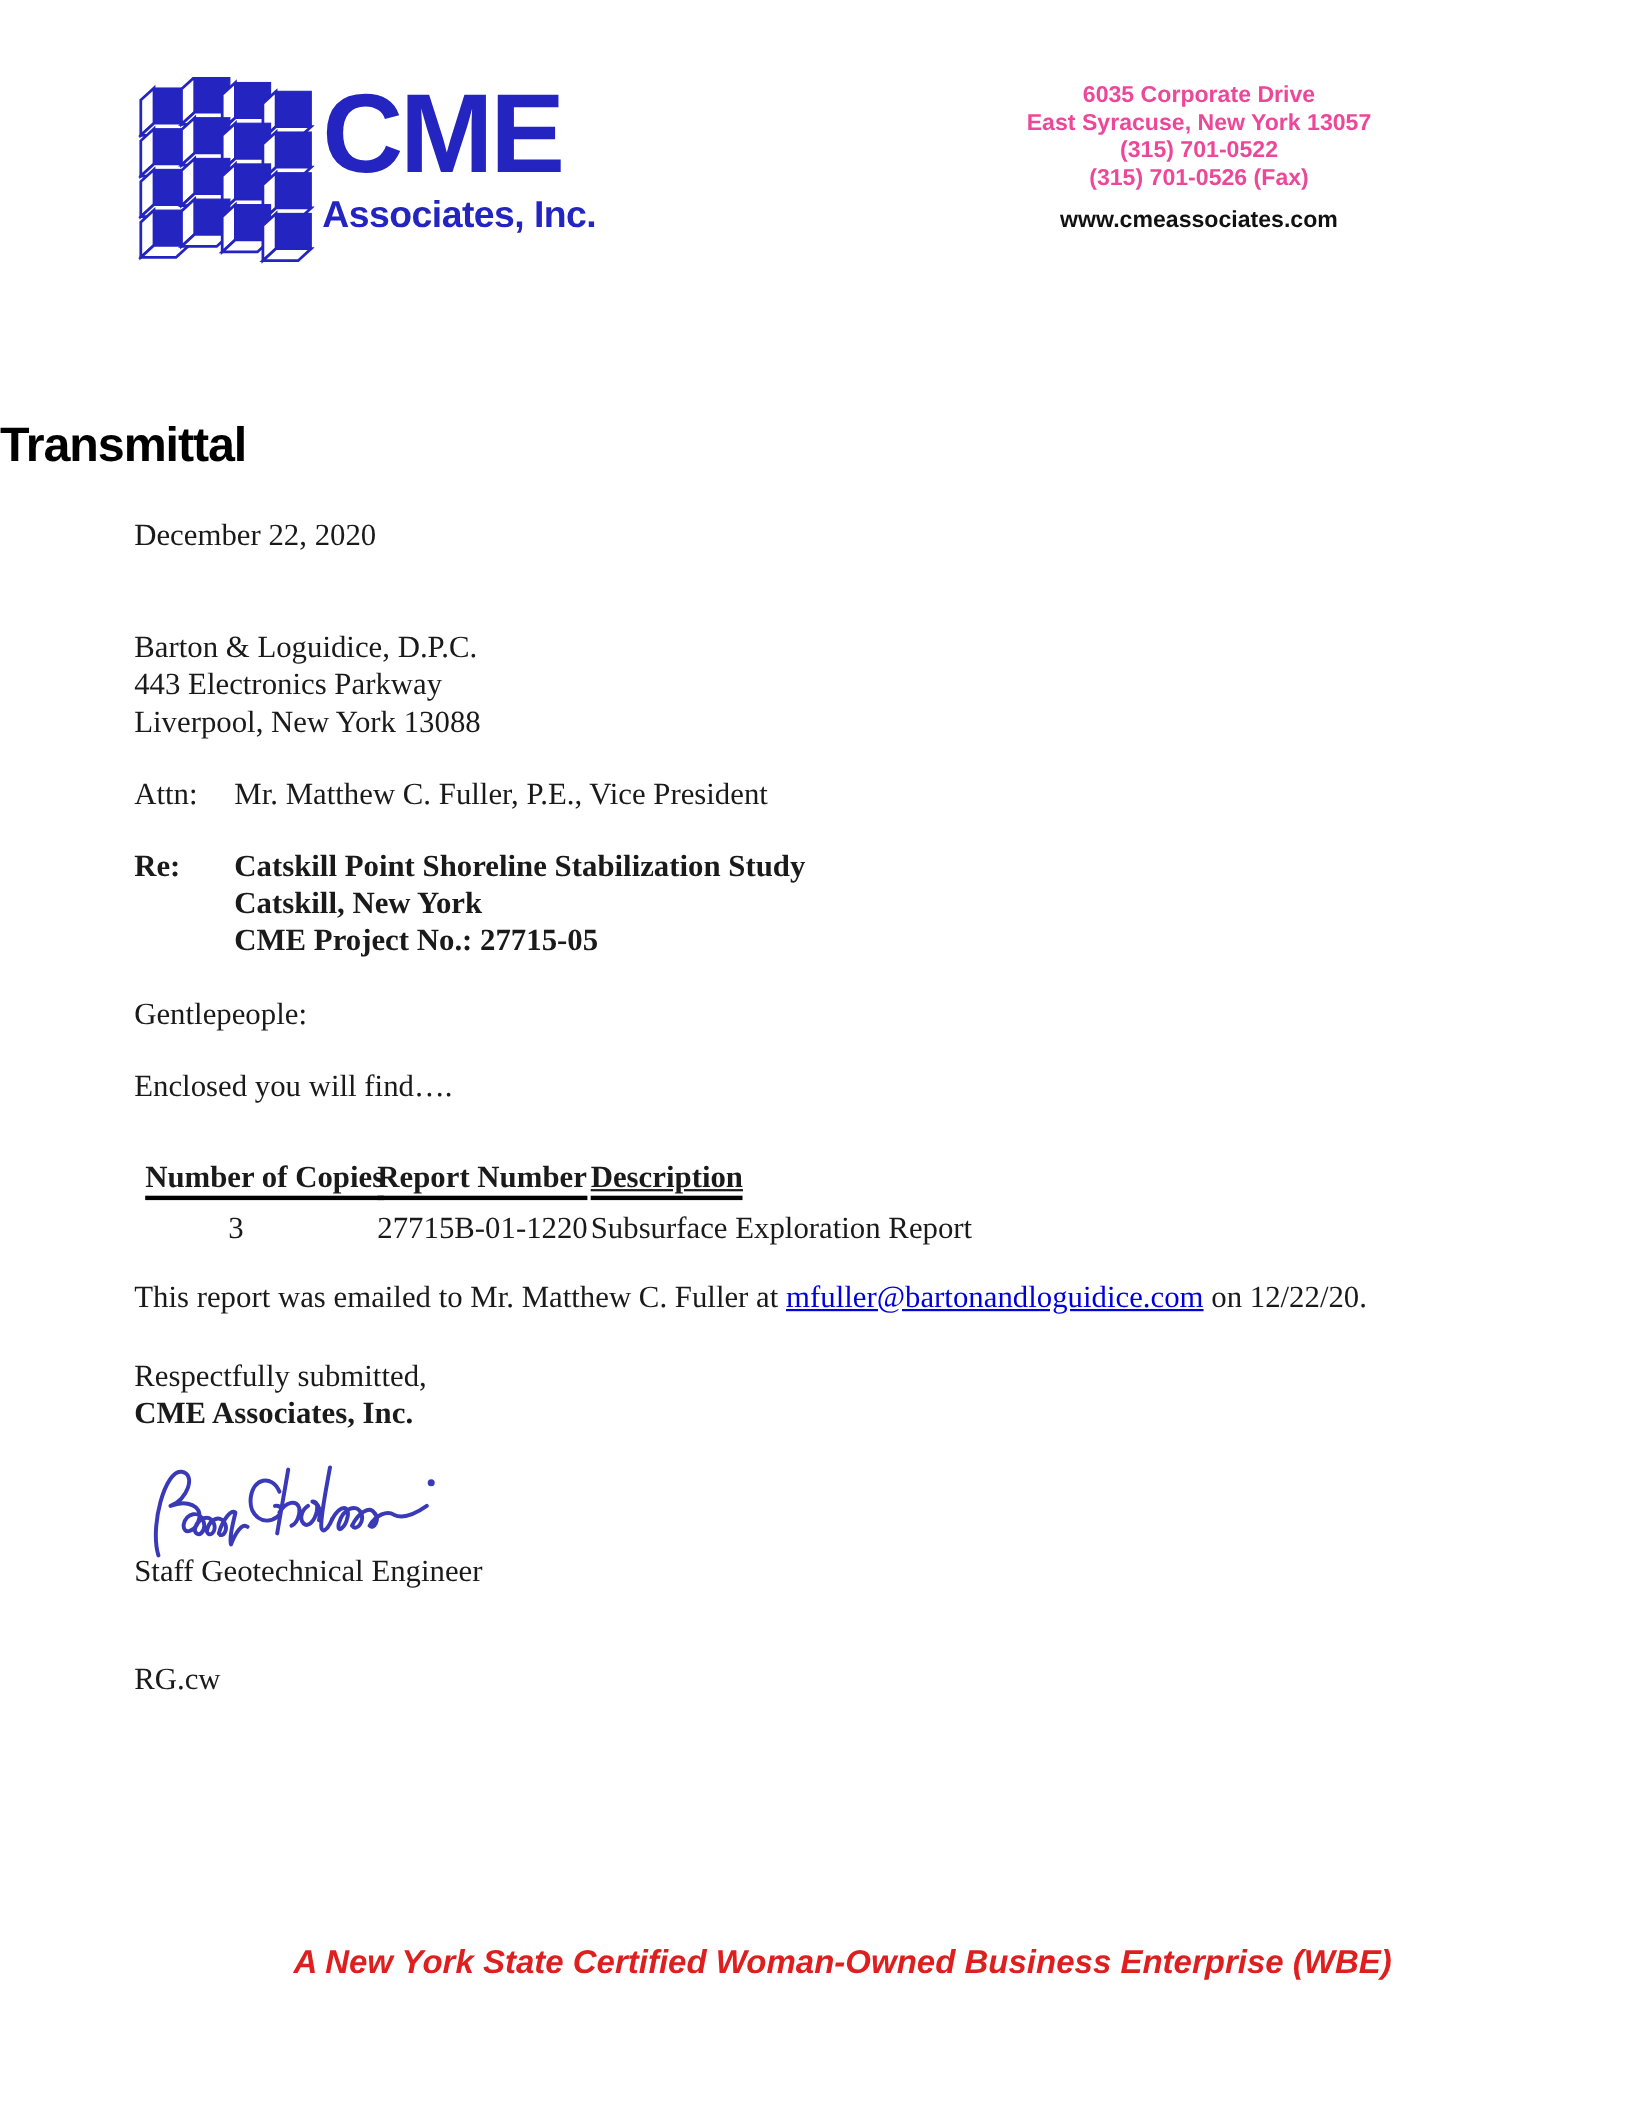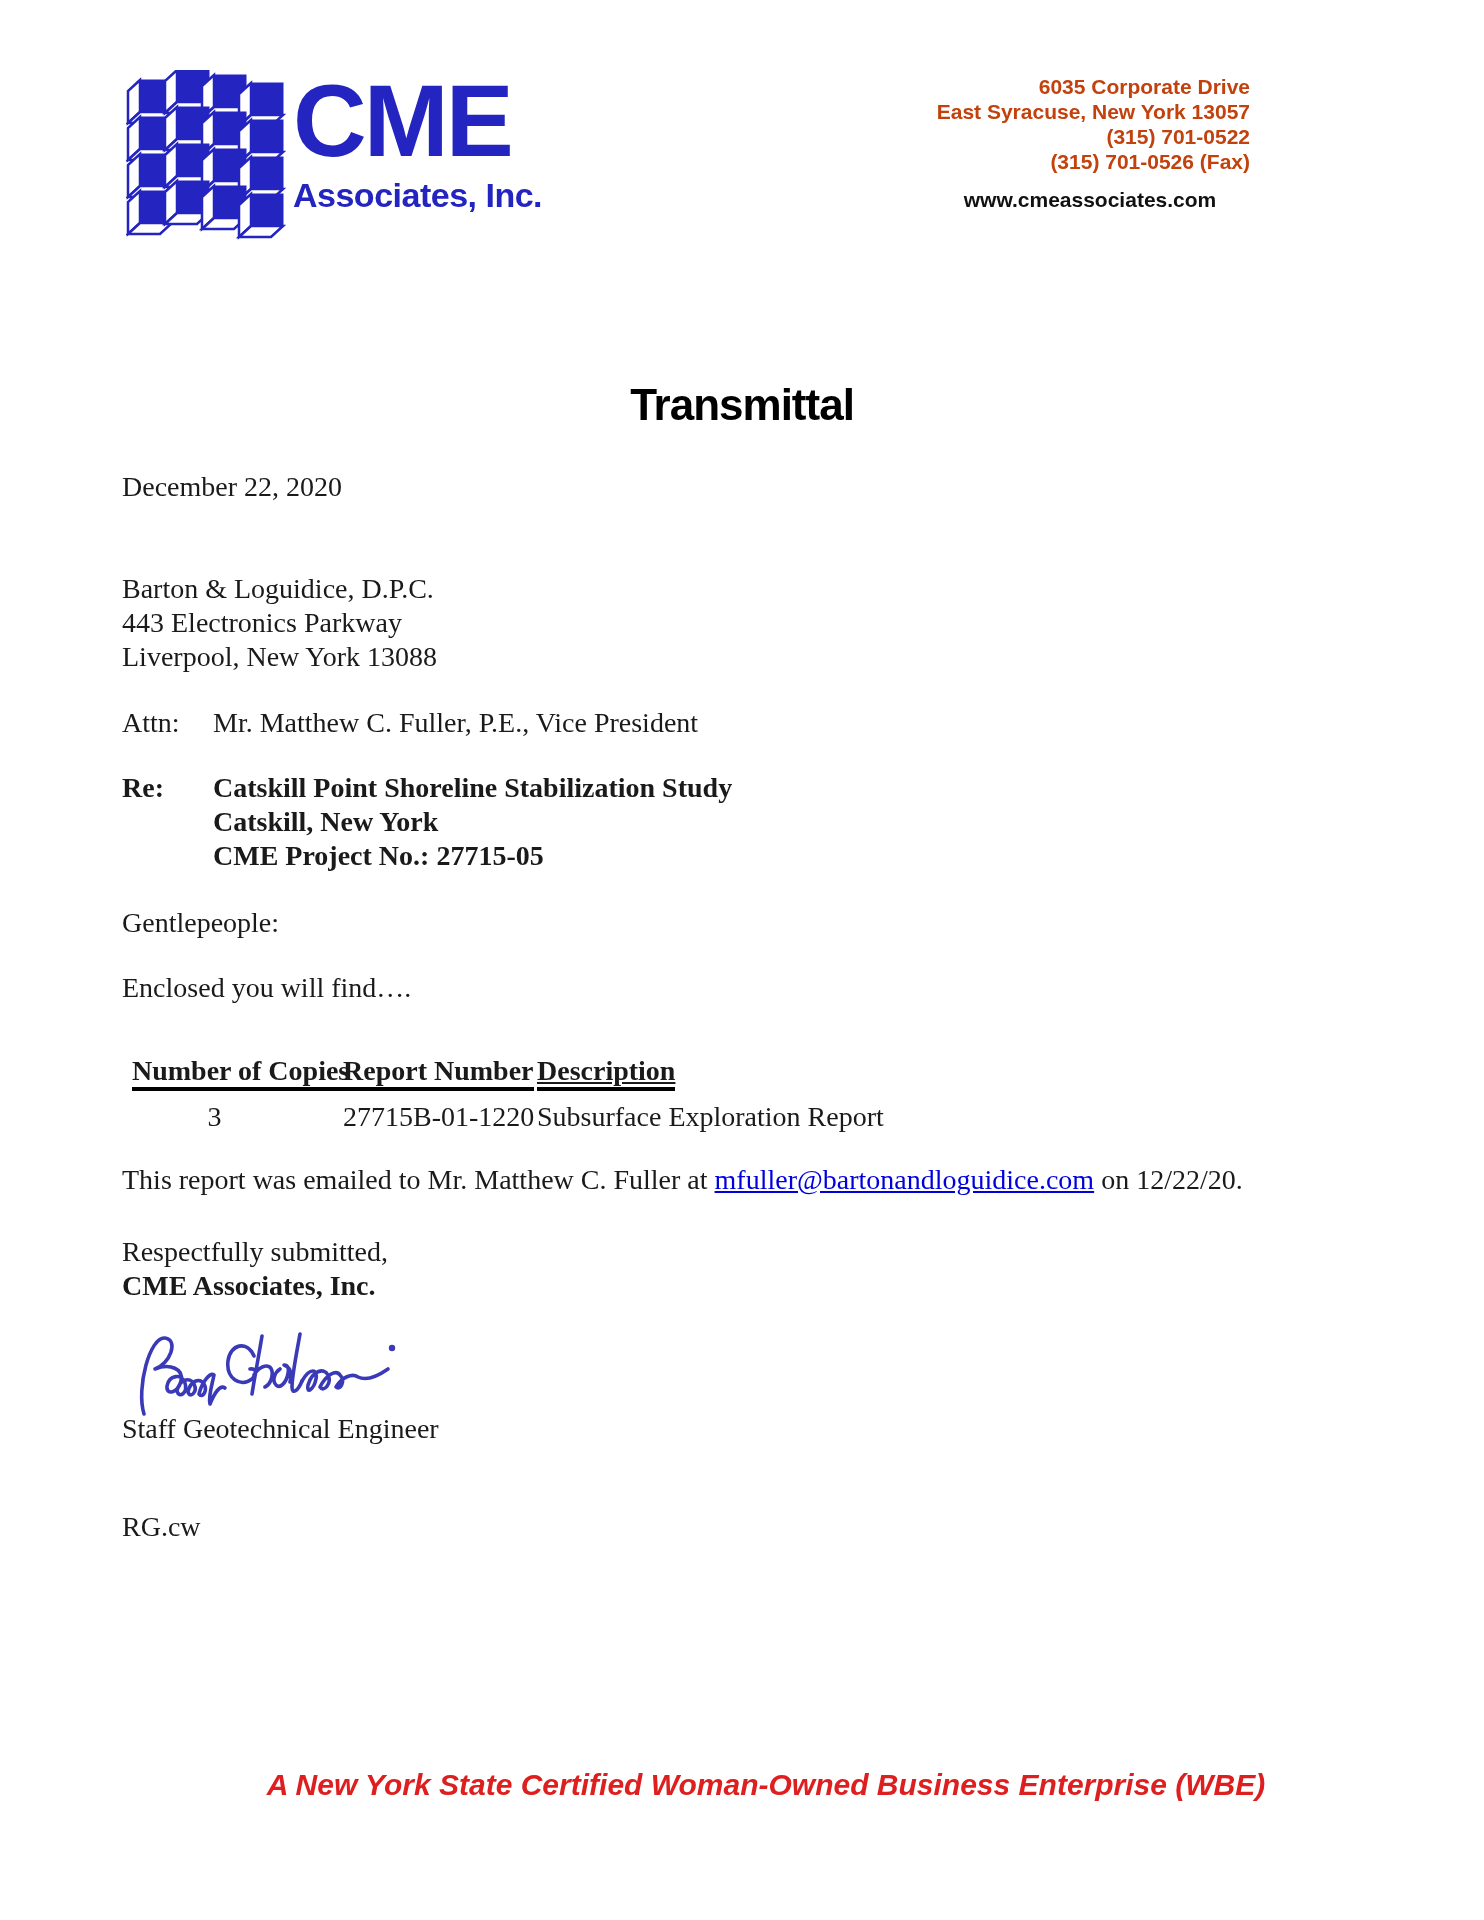--- a/index.html
+++ b/index.html
@@ -18,31 +18,30 @@
     position:absolute;left:293px;top:70px;
     font-family:"Liberation Sans", sans-serif;
     color:#2424c0;font-weight:bold;line-height:1;
   }
   .brand-name{font-size:102px;letter-spacing:-3px;}
   .brand-sub{font-size:34px;letter-spacing:-0.5px;margin-top:6px;}
   .addr-block{
     position:absolute;left:930px;top:74px;width:320px;
     font-family:"Liberation Sans", sans-serif;
     font-weight:bold;font-size:21px;line-height:25px;
-    text-align:right;color:#c2410c;
+    text-align:center;color:#ec4899;
   }
   .website{
     position:absolute;left:930px;top:188px;width:320px;
     font-family:"Liberation Sans", sans-serif;
     font-weight:bold;font-size:21px;text-align:center;color:#111;
   }
   
   .doc-title{
     position:absolute;left:0;top:380px;width:1484px;
-    text-align:center;
     font-family:"Liberation Sans", sans-serif;
     font-weight:bold;font-size:44px;letter-spacing:-1px;color:#000;
   }
   
   .serif{font-size:28px;line-height:34px;color:#1a1a1a;}
   .abs{position:absolute;}
   .lbl-row{display:flex;gap:25px;}
   .lbl{width:66px;flex:none;}
   .bold{font-weight:bold;}
   

